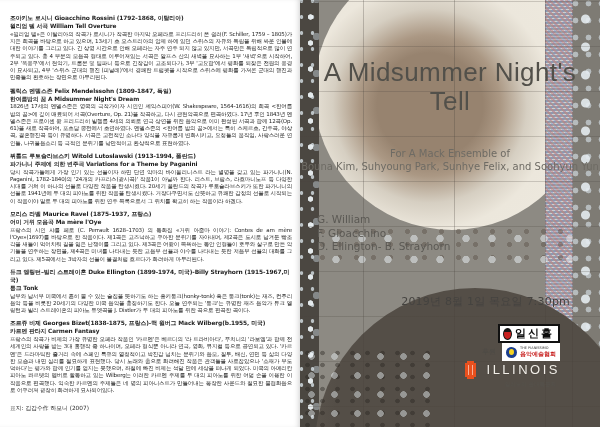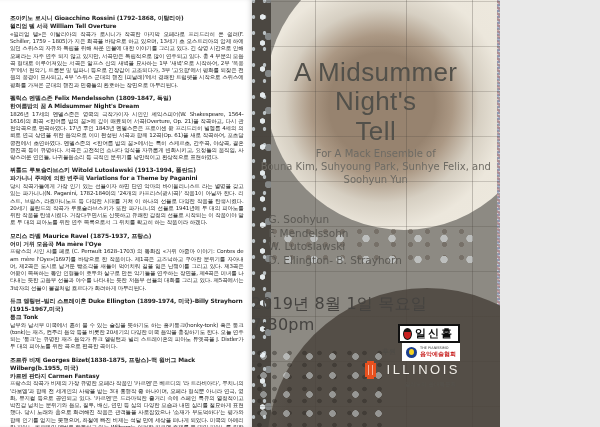--- a/index.html
+++ b/index.html
@@ -1,18 +1,18 @@
 <!DOCTYPE html>
 <html><head>
 <meta charset="utf-8">
 <style>
   html,body{margin:0;padding:0;}
   body{width:600px;height:427px;overflow:hidden;background:#e9e9e9;
        font-family:"DejaVu Sans","Liberation Sans",sans-serif;}
-  .spread{display:flex;width:500px;height:427px;}
+  .spread{display:flex;width:600px;height:427px;}
 
   
   .page-left{width:300px;height:427px;background:#ffffff;box-sizing:border-box;
              padding:15px 8px 6px 10px;overflow:hidden;color:#1e1e1e;
              box-shadow:inset -4px 0 6px -4px rgba(0,0,0,.25);}
   .section{margin-bottom:6px;}
   .sec-head{font-size:5.9px;line-height:1.35;font-weight:bold;letter-spacing:-.1px;}
   .sec-piece{font-size:5.8px;line-height:1.35;font-weight:bold;letter-spacing:-.1px;}
   .sec-body{font-size:5.5px;line-height:1.32;text-align:justify;letter-spacing:-.15px;
             color:#242424;}
@@ -74,21 +74,21 @@
 
   
   .poster-title{position:absolute;left:0;right:0;top:58px;z-index:4;text-align:center;
     font-family:"Liberation Sans","DejaVu Sans",sans-serif;
     font-size:26px;line-height:1.13;font-weight:400;color:#52504a;letter-spacing:.4px;}
   .poster-sub{position:absolute;left:0;right:0;top:147px;z-index:4;text-align:center;
     font-size:10px;line-height:1.3;color:#6e6b64;}
   .composer-list{position:absolute;left:17px;top:213px;z-index:4;
     font-size:10.5px;line-height:13.5px;color:#5b5954;}
   .poster-date{position:absolute;right:30px;top:294px;z-index:4;
-    font-size:16px;color:#454340;letter-spacing:.2px;}
+    font-size:11px;color:#454340;letter-spacing:.2px;}
 
   .venue-logo{position:absolute;right:40px;top:324px;z-index:5;display:flex;align-items:center;
     gap:3px;background:#ffffff;border:2px solid #111;padding:1px 4px 1px 3px;height:13px;}
   .venue-oval{width:9px;height:12px;border-radius:50%;
     background:linear-gradient(180deg,#151515 0 35%, #c8201f 35% 100%);
     border:1px solid #111;box-sizing:border-box;}
   .venue-text{font-size:11px;font-weight:bold;color:#0d0d0d;letter-spacing:2px;}
 
   .sponsor-row{position:absolute;right:40px;top:343px;z-index:5;display:flex;align-items:center;gap:6px;}
   .sponsor-label{font-size:7px;color:#4c4a45;}
@@ -170,25 +170,24 @@
       <div>A Midsummer Night's</div>
       <div>Tell</div>
     </div>
 
     <div class="poster-sub">
       <div>For A Mack Ensemble of</div>
       <div>Bouna Kim, Suhyoung Park, Sunhye Felix, and Soohyun Yun</div>
     </div>
 
     <div class="composer-list">
-  <div class="comp-item">G. Soohyun</div>
-
-  <div class="comp-item">F. Mendelssohn</div>
-
-  <div class="comp-item">W. Lutoslawski</div>
+  <div class="comp-item">G. William</div>
+
+  <div class="comp-item">F. Gioacchino</div>
+
 
 
   <div class="comp-item">D. Ellington- B. Strayhorn</div>
 
 </div>
 
     <div class="poster-date">2019년 8월 1일 목요일 7:30pm</div>
 
     <div class="venue-logo">
       <span class="venue-oval"></span>

